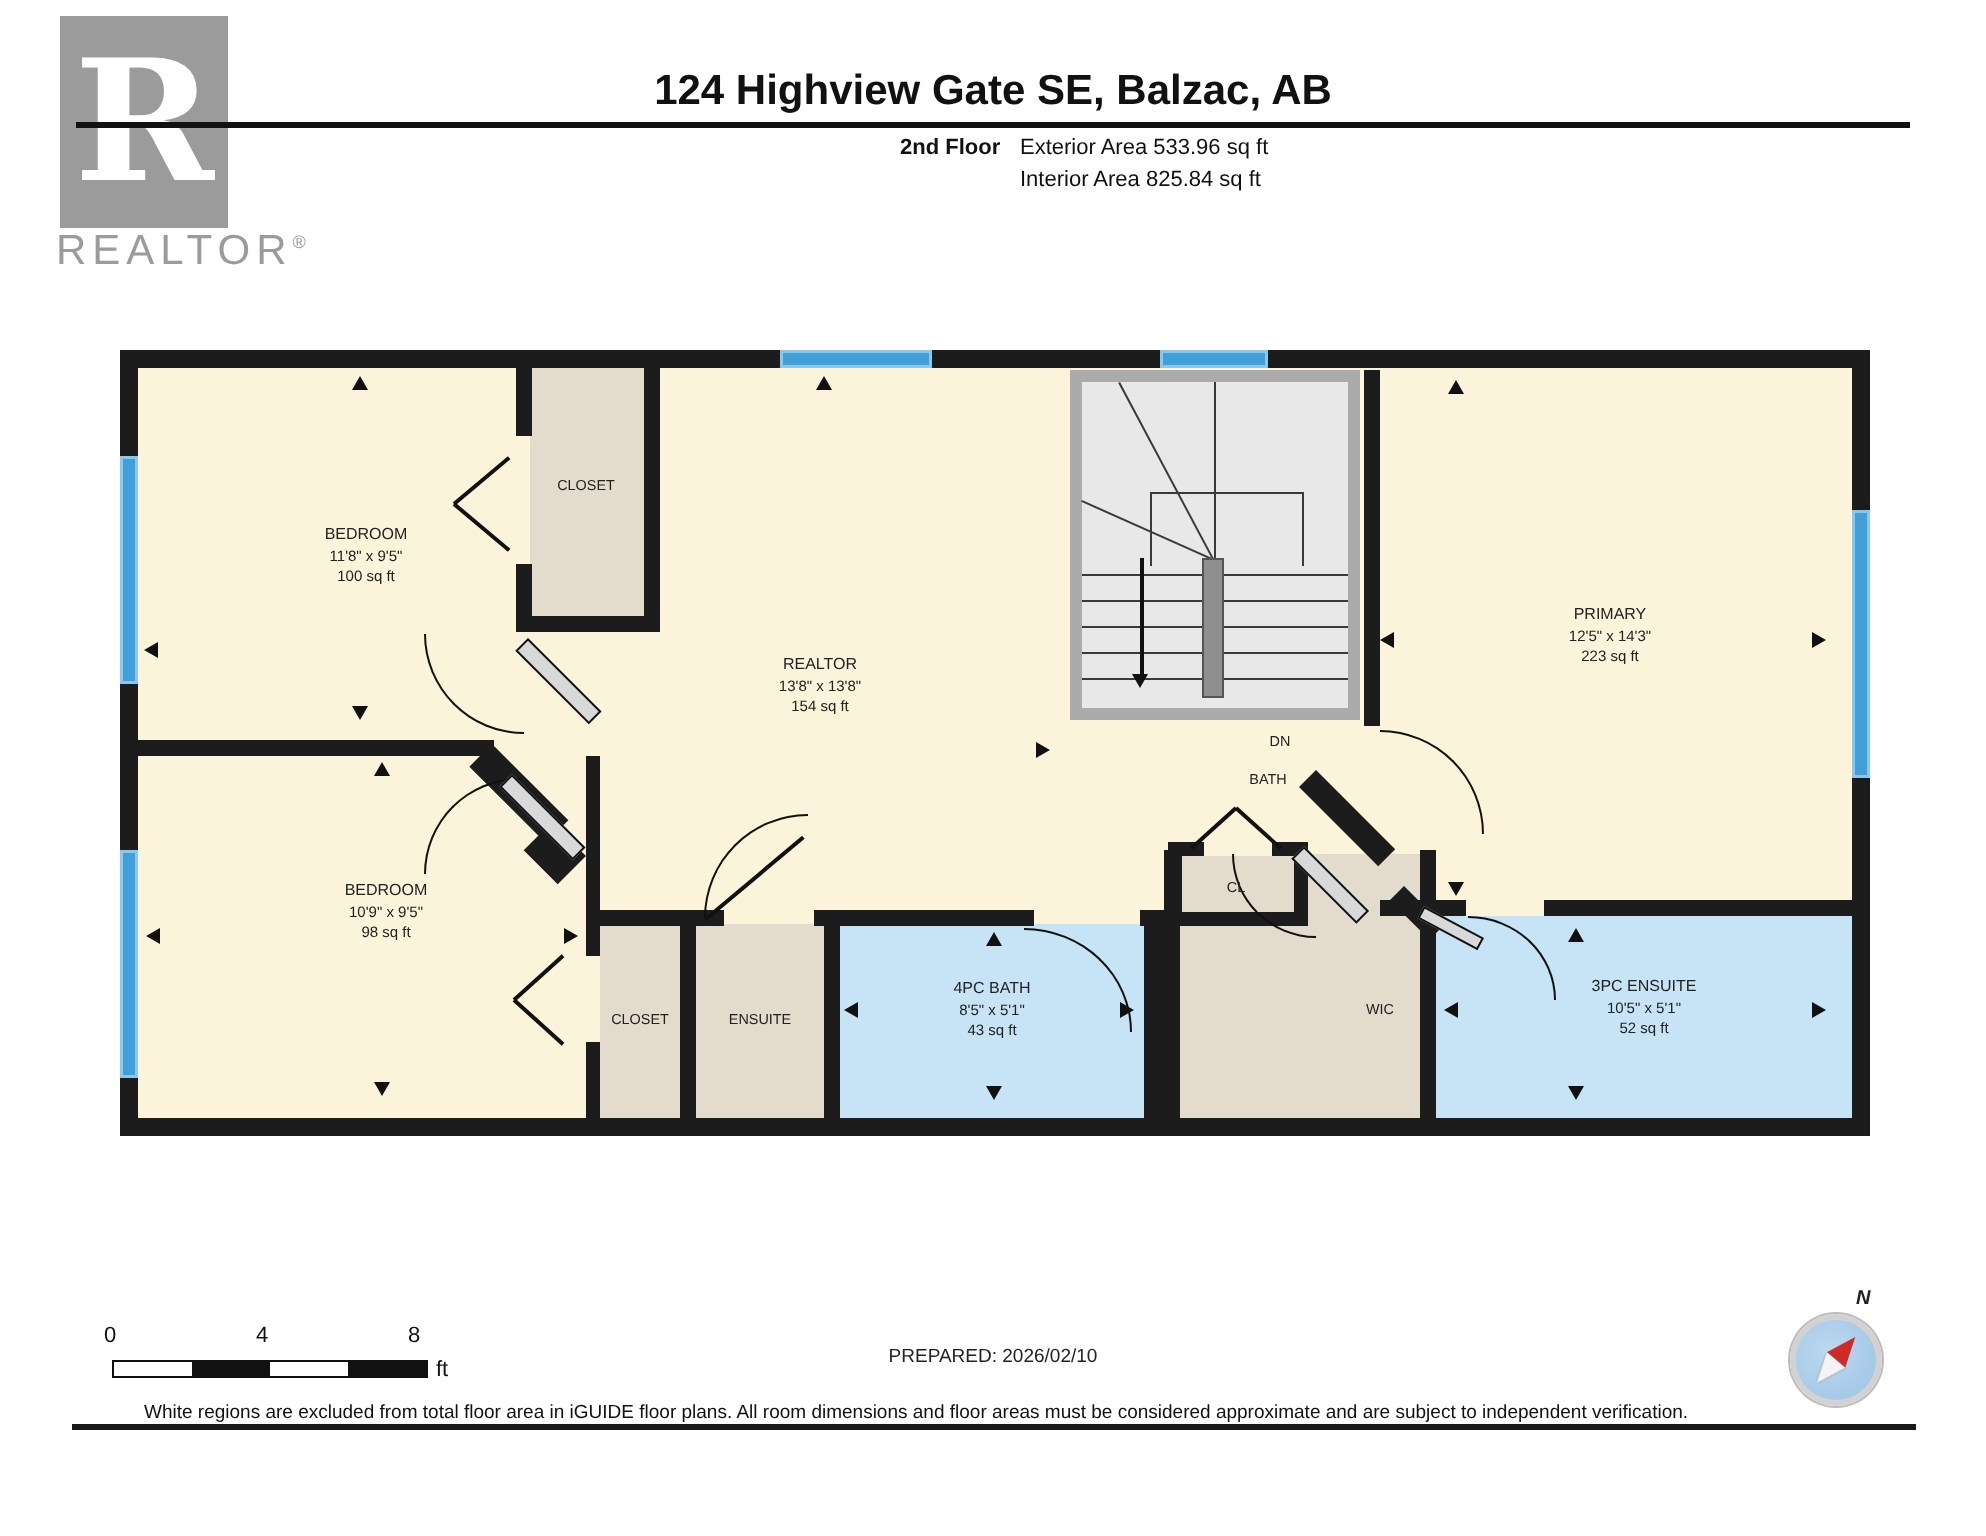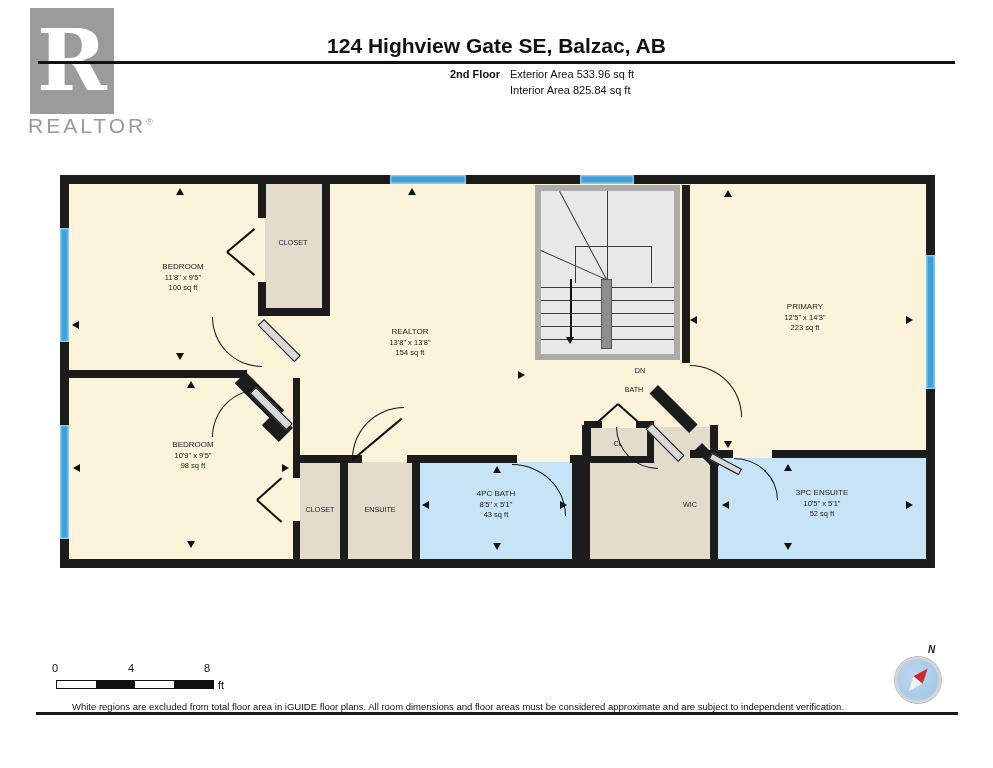--- a/index.html
+++ b/index.html
@@ -223,20 +223,21 @@
   <div class="scale-num" style="left:128px;top:662px;">4</div>
   <div class="scale-num" style="left:204px;top:662px;">8</div>
   <div class="scalebar">
     <div style="width:39px;background:#fff;"></div>
     <div style="width:39px;background:#111;"></div>
     <div style="width:39px;background:#fff;"></div>
     <div style="width:39px;background:#111;"></div>
   </div>
   <div class="scale-num" style="left:218px;top:679px;">ft</div>
 
+  <div class="prepared">PREPARED: 2026/02/10</div>
 
   <div class="north">N</div>
   <div class="compass">
     <div class="needle">
       <div class="n-red"></div>
       <div class="n-white"></div>
     </div>
   </div>
 
   <div class="footline"></div>

